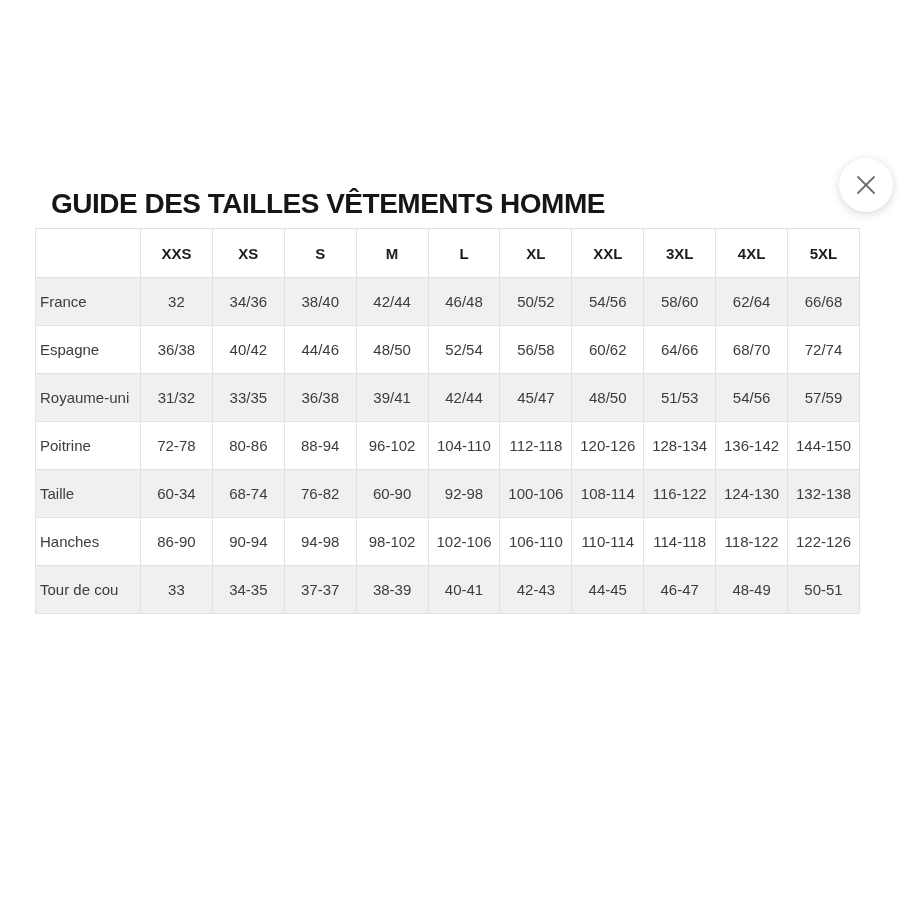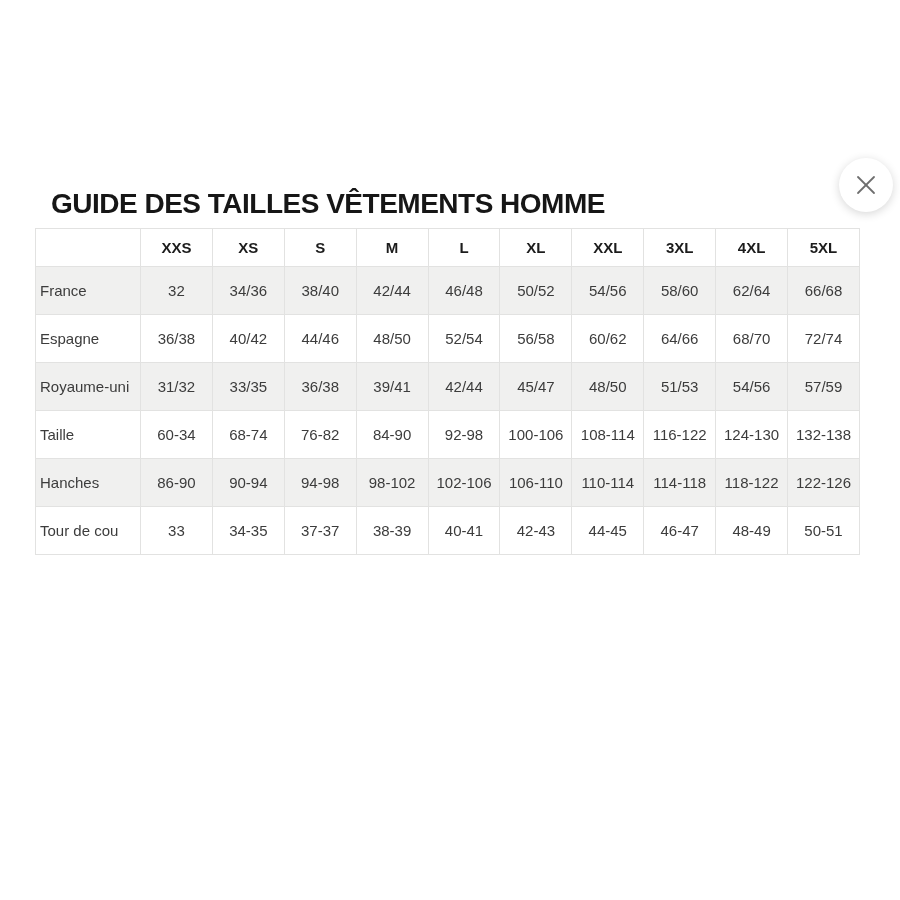--- a/index.html
+++ b/index.html
@@ -56,21 +56,21 @@
     color: var(--cell-text);
   }
   .size-table th, .size-table td {
     border: 1px solid var(--border);
     height: 48px;
     text-align: center;
     padding: 0 4px;
     background: #ffffff;
   }
   .size-table thead th {
-    height: 38px;
+    height: 49px;
     font-weight: bold;
     color: #1c1c1c;
   }
   .size-table col.label-col { width: 105px; }
   .size-table td.row-label {
     text-align: left;
   }
   .size-table tbody tr:nth-child(odd) td { background: var(--row-alt-bg); }
 </style>
 </head>
@@ -152,25 +152,38 @@
           <td>36/38</td>
           <td>39/41</td>
           <td>42/44</td>
           <td>45/47</td>
           <td>48/50</td>
           <td>51/53</td>
           <td>54/56</td>
           <td>57/59</td>
         </tr>
         <tr>
+          <td class="row-label">Poitrine</td>
+          <td>72-78</td>
+          <td>80-86</td>
+          <td>88-94</td>
+          <td>96-102</td>
+          <td>104-110</td>
+          <td>112-118</td>
+          <td>120-126</td>
+          <td>128-134</td>
+          <td>136-142</td>
+          <td>144-150</td>
+        </tr>
+        <tr>
           <td class="row-label">Taille</td>
           <td>60-34</td>
           <td>68-74</td>
           <td>76-82</td>
-          <td>84-90</td>
+          <td>60-90</td>
           <td>92-98</td>
           <td>100-106</td>
           <td>108-114</td>
           <td>116-122</td>
           <td>124-130</td>
           <td>132-138</td>
         </tr>
         <tr>
           <td class="row-label">Hanches</td>
           <td>86-90</td>

